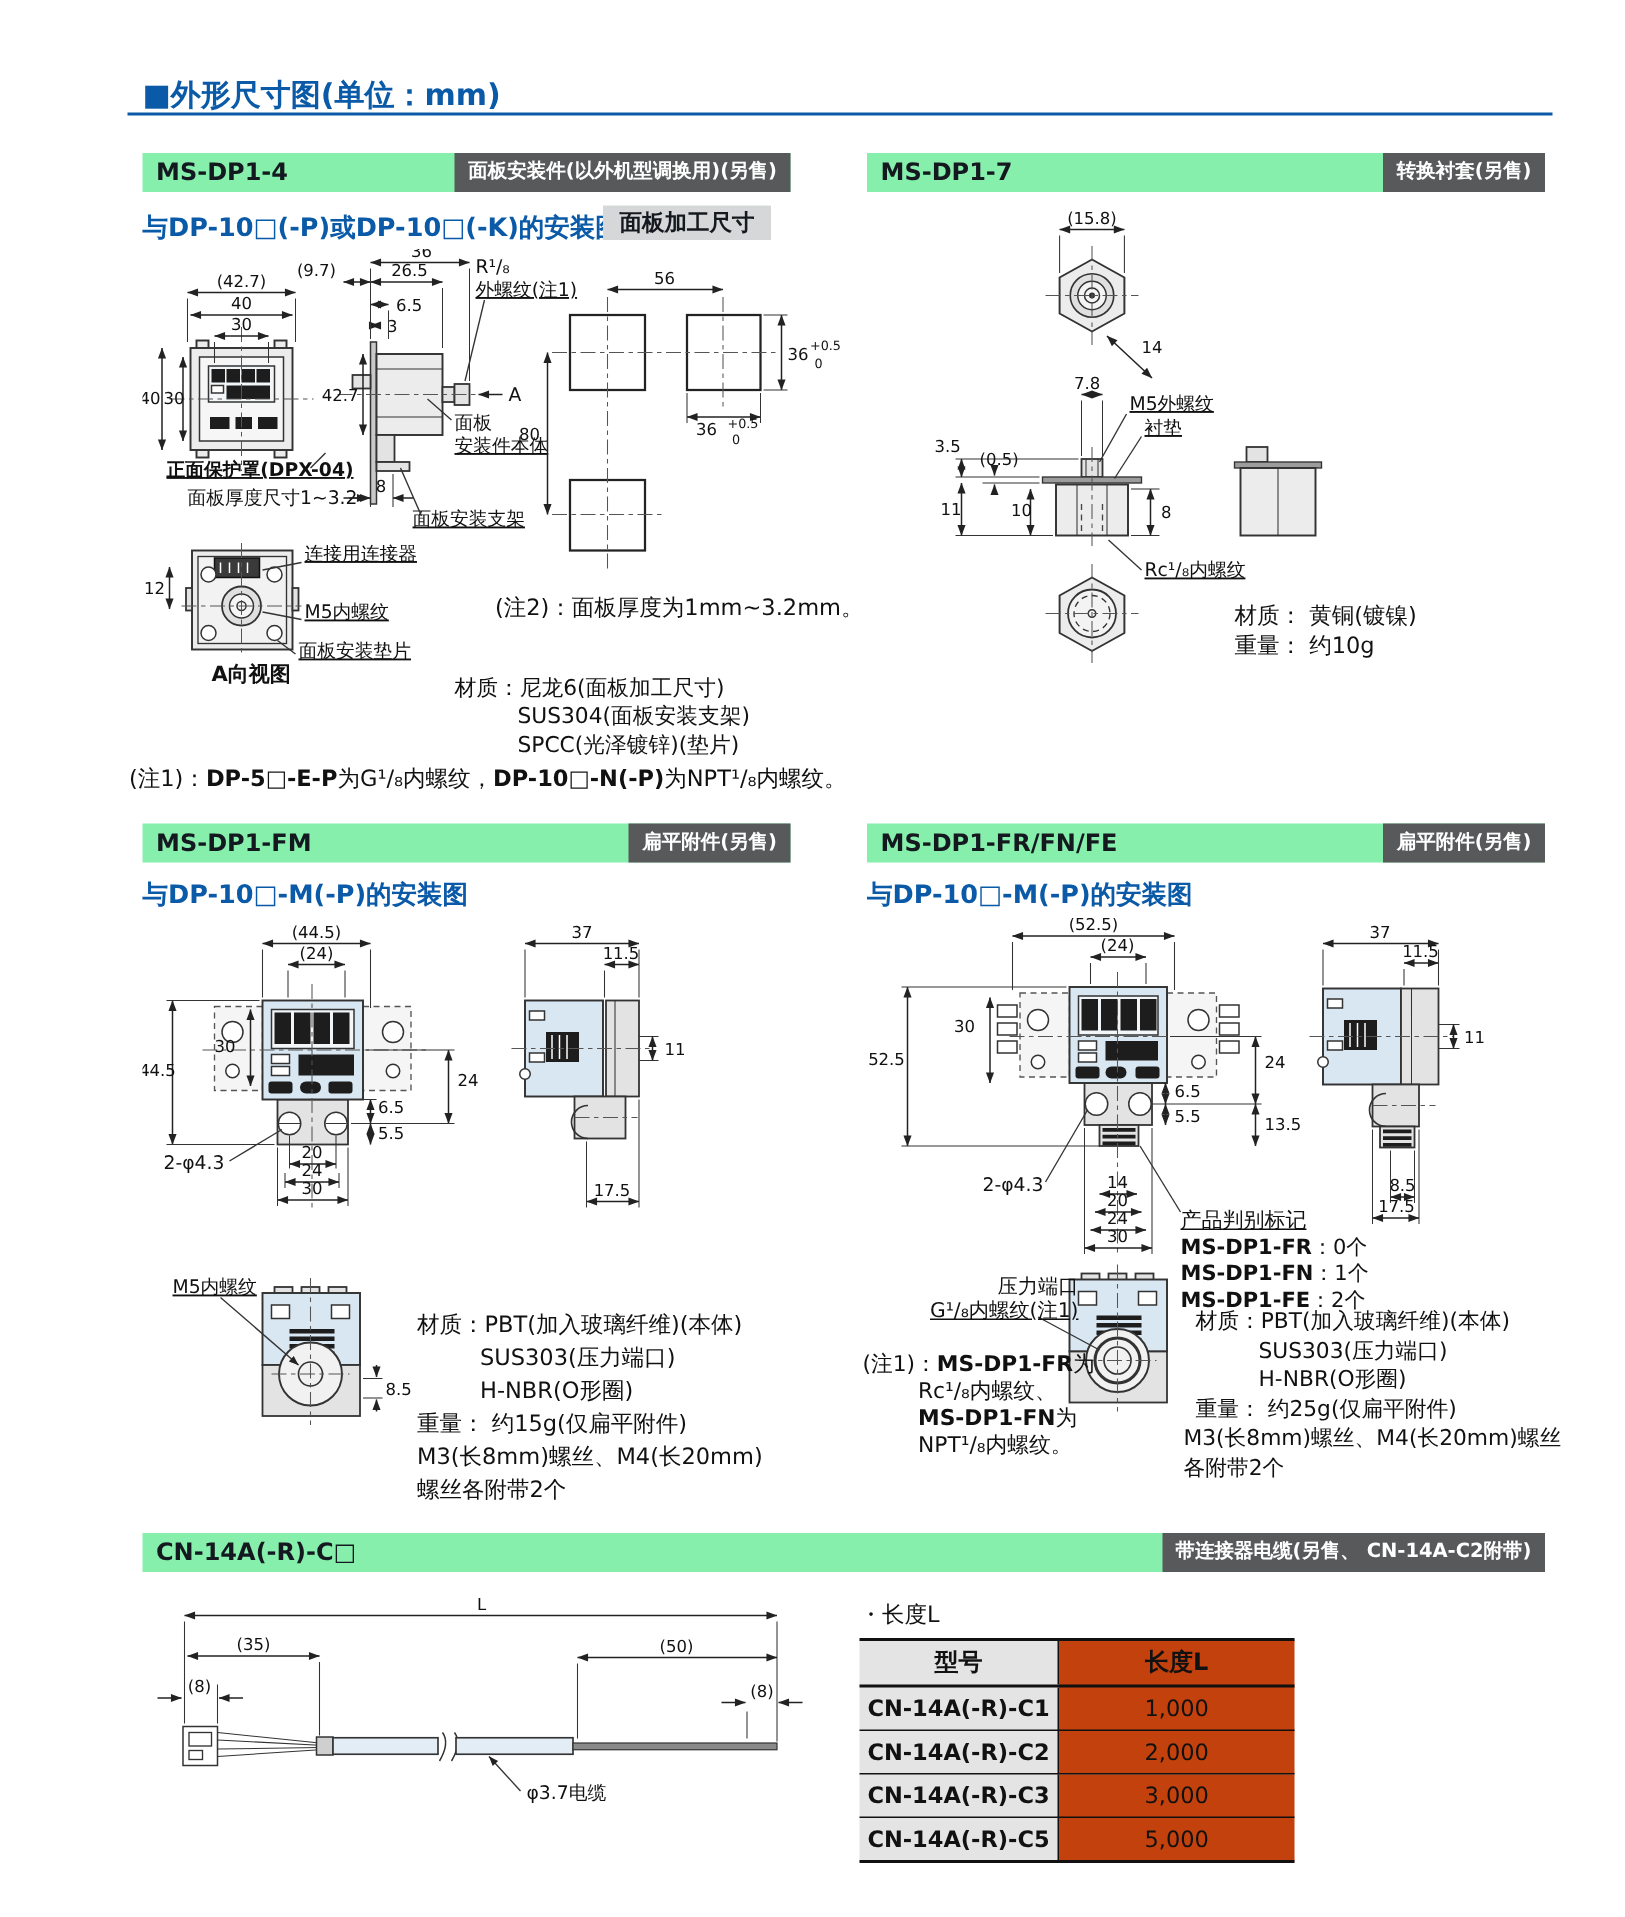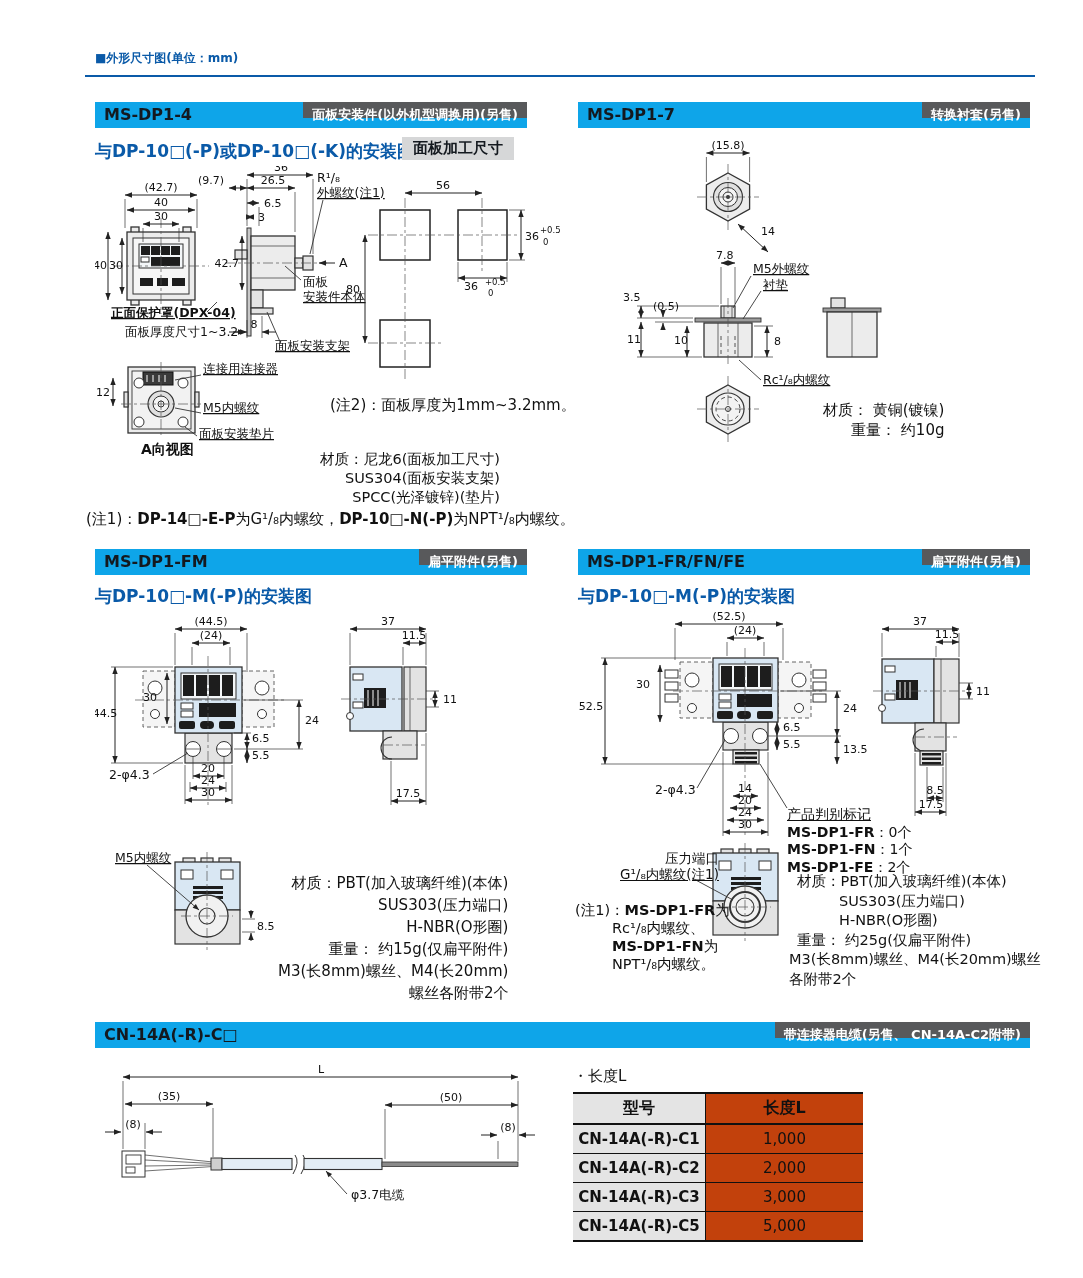--- a/index.html
+++ b/index.html
@@ -1,32 +1,32 @@
 <!DOCTYPE html>
 <html><head>
 <meta charset="utf-8">
 <style>
   html,body{margin:0;padding:0;}
   body{width:1083px;height:1278px;position:relative;background:#ffffff;
        font-family:"DejaVu Sans","Liberation Sans",sans-serif;color:#111;overflow:hidden;}
   .abs{position:absolute;}
   
-  .hd-title{position:absolute;left:95px;top:50px;font-size:12px;font-weight:bold;color:#0a5aa8;}
+  .hd-title{position:absolute;left:95px;top:50px;font-size:20px;font-weight:bold;color:#0a5aa8;}
   .hd-note{position:absolute;top:58px;right:53px;font-size:13px;color:#222;margin-top:44px;}
   .hd-rule{position:absolute;left:85px;top:75px;width:950px;height:2px;background:#0a5aa8;}
   
-  .bar{position:absolute;height:26px;background:#0ea5e9;}
+  .bar{position:absolute;height:26px;background:#86efac;}
   .bar .t{font-size:16px;font-weight:bold;line-height:26px;padding-left:9px;color:#14191f;}
-  .bar .bdg{position:absolute;right:0;top:0;height:16px;line-height:26px;background:#58595b;color:#fff;
+  .bar .bdg{position:absolute;right:0;top:0;height:26px;line-height:26px;background:#58595b;color:#fff;
             font-size:13px;font-weight:bold;padding:0 9px;}
   .subt{position:absolute;color:#0a5aa8;font-weight:bold;font-size:17px;}
   .chip{position:absolute;background:#d6d7d8;color:#14191f;font-weight:bold;font-size:15px;padding:2px 11px;}
   .note{position:absolute;font-size:15px;line-height:19px;}
   .b{font-weight:bold;}
-  .mat{position:absolute;font-size:15px;line-height:22px;text-align:right;}
+  .mat{position:absolute;font-size:15px;line-height:22px;}
   .mat .ind{padding-left:42px;}
   .mat2{position:absolute;font-size:14.5px;line-height:19.5px;}
   .mat2 .ind{padding-left:42px;}
   .ul{text-decoration:underline;}
   
   svg text{font-size:11px;fill:#111;}
   svg text.lbl{font-size:12.5px;}
   svg text.cap{font-size:14px;font-weight:bold;}
   svg text.tol{font-size:8.5px;}
   .mid{text-anchor:middle;}
@@ -221,21 +221,21 @@
   </g>
 </svg>
 
 <div class="note" style="left:330px;top:396px;">(注2)：面板厚度为1mm~3.2mm。</div>
 <div class="mat" style="left:303px;top:450px;line-height:19px;font-size:14.5px;">
   <div>材质：尼龙6(面板加工尺寸)</div>
   <div class="ind">SUS304(面板安装支架)</div>
   <div class="ind">SPCC(光泽镀锌)(垫片)</div>
 </div>
 <div class="note" style="left:86px;top:510px;">
-  <span>(注1)：</span><span class="b">DP-14□-E-P</span><span>为G¹/₈内螺纹，</span><span class="b">DP-10□-N(-P)</span><span>为NPT¹/₈内螺纹。</span>
+  <span>(注1)：</span><span class="b">DP-5□-E-P</span><span>为G¹/₈内螺纹，</span><span class="b">DP-10□-N(-P)</span><span>为NPT¹/₈内螺纹。</span>
 </div>
 
 <div class="bar" style="left:578px;top:102px;width:452px;">
   <div class="t">MS-DP1-7</div>
   <div class="bdg">转换衬套(另售)</div>
 </div>
 
 <svg class="abs" style="left:575px;top:140px;" width="460" height="330" viewBox="0 0 460 330">
 
   <g>

